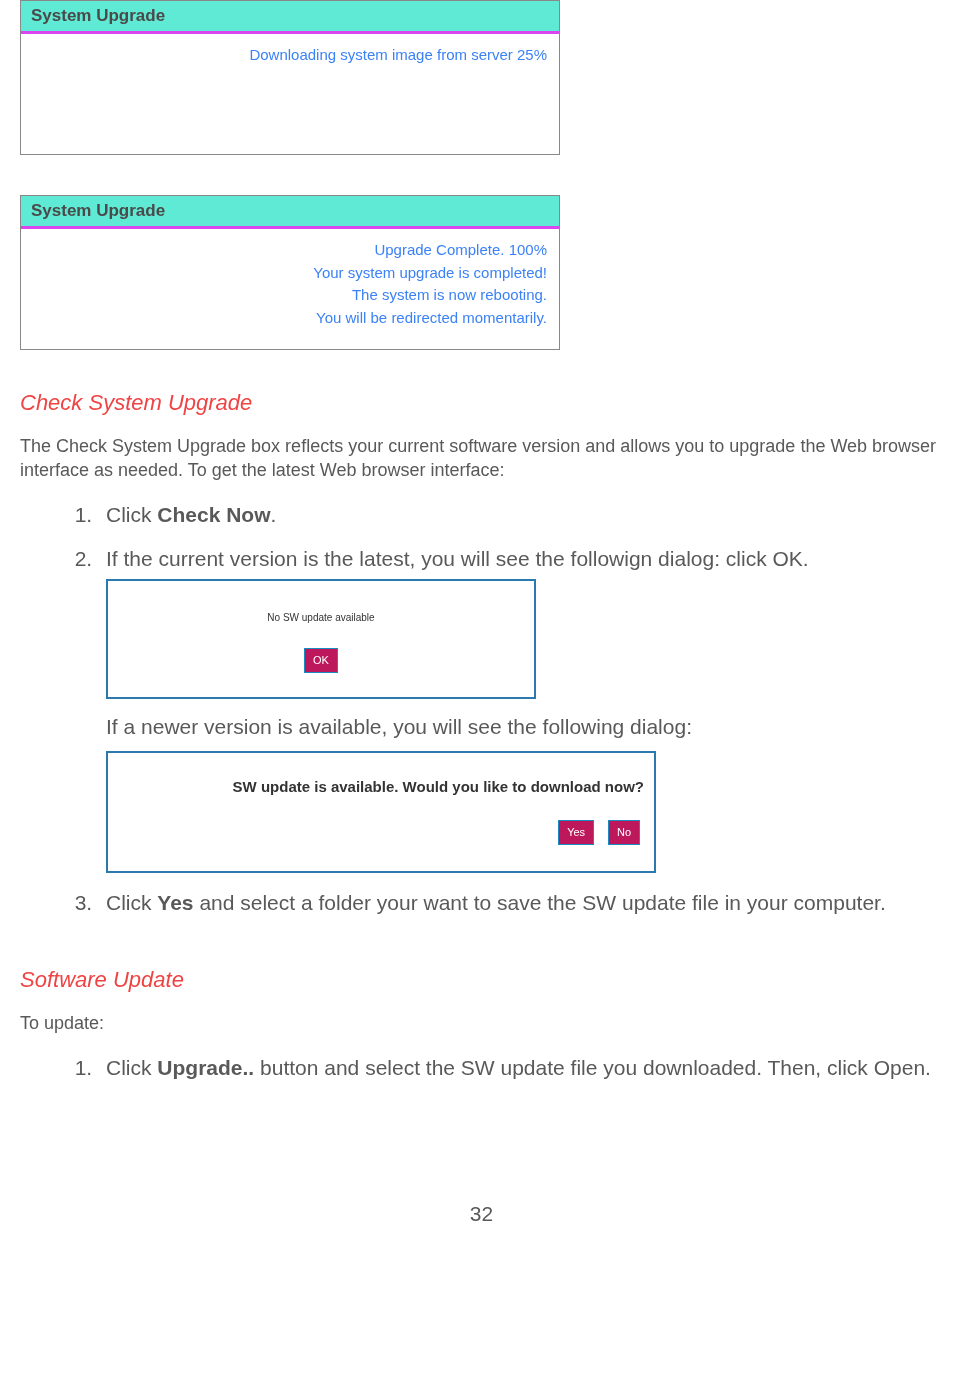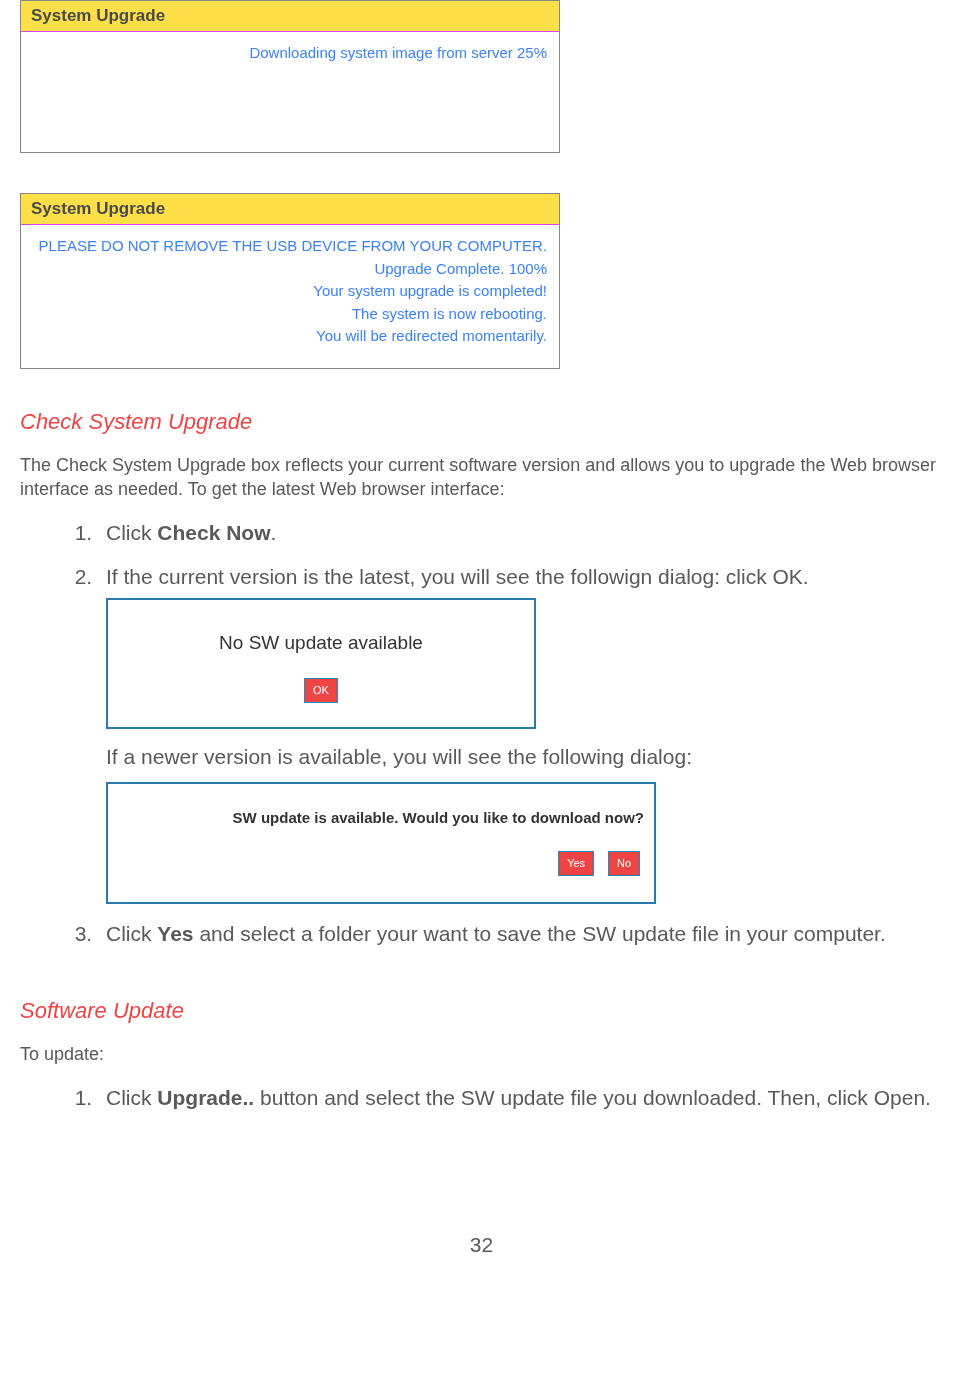--- a/index.html
+++ b/index.html
@@ -14,22 +14,22 @@
       color: #595959;
       padding: 0 20px 40px 20px;
     }
     .panel {
       border: 1px solid #888;
       margin-bottom: 40px;
       width: 540px;
       background: #fff;
     }
     .panel-header {
-      background: #fde047;
-      border-bottom: 1px solid #d946ef;
+      background: #5eead4;
+      border-bottom: 3px solid #d946ef;
       padding: 5px 10px;
       font-family: Arial, sans-serif;
       font-size: 17px;
       color: #4a4a4a;
       font-weight: bold;
     }
     .panel-body {
       padding: 10px 12px 20px 12px;
       line-height: 1.5;
       font-size: 15px;
@@ -78,31 +78,31 @@
       padding: 30px 10px 24px 10px;
       text-align: center;
     }
     .dialog.wide {
       width: 550px;
       padding: 24px 10px 26px 4px;
       text-align: right;
     }
     .dialog-text {
       color: #333;
-      font-size: 19px;
+      font-size: 10px;
       font-family: Arial, sans-serif;
       margin-bottom: 18px;
     }
     .dialog-text.bold {
       font-weight: bold;
       font-size: 15px;
     }
     .btn {
       display: inline-block;
-      background: #ef4444;
+      background: #be185d;
       color: #fff;
       font-size: 11px;
       padding: 4px 8px;
       border: 1px solid #1a8bc0;
       margin: 0 4px;
       cursor: pointer;
       font-family: Arial, sans-serif;
     }
     .page-number {
       text-align: center;
@@ -119,21 +119,20 @@
 <body>
 
 <div class="panel">
   <div class="panel-header">System Upgrade</div>
   <div class="panel-body tall">Downloading system image from server 25%</div>
 </div>
 
 <div class="panel">
   <div class="panel-header">System Upgrade</div>
   <div class="panel-body">
-    <div>PLEASE DO NOT REMOVE THE USB DEVICE FROM YOUR COMPUTER.</div>
     <div>Upgrade Complete. 100%</div>
     <div>Your system upgrade is completed!</div>
     <div>The system is now rebooting.</div>
     <div>You will be redirected momentarily.</div>
   </div>
 </div>
 
 <div class="section-heading">Check System Upgrade</div>
 
 <div class="body-text">The Check System Upgrade box reflects your current software version and allows you to upgrade the Web browser interface as needed.  To get the latest Web browser interface:</div>

